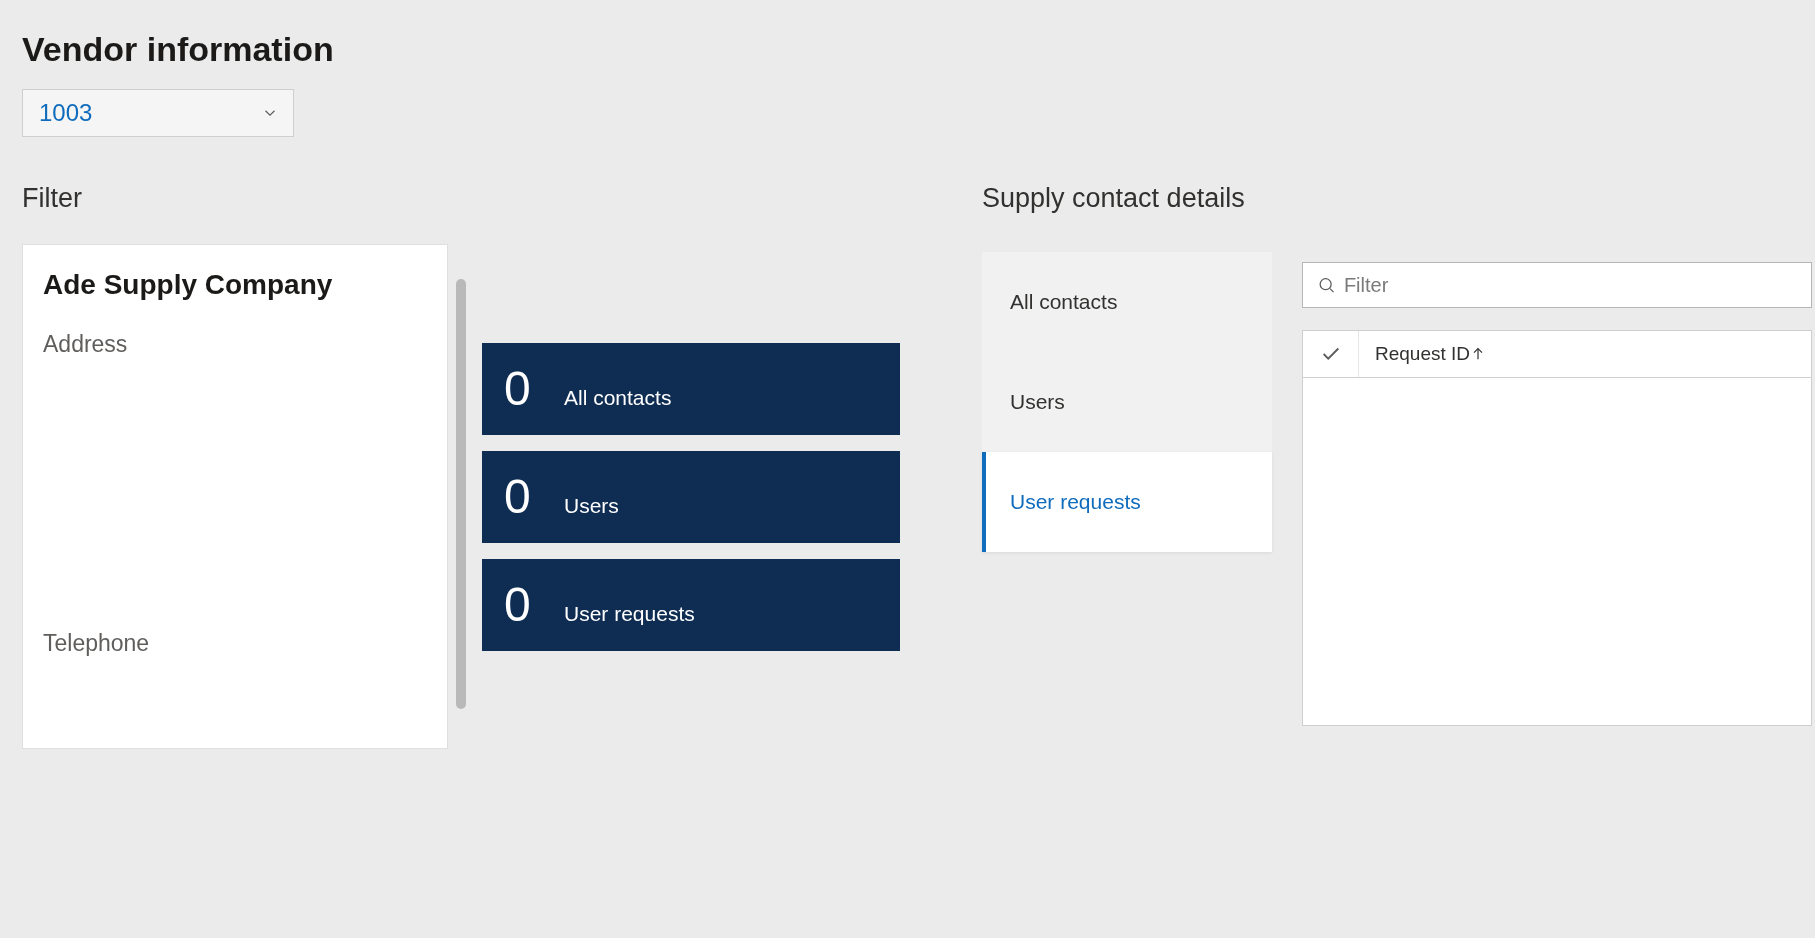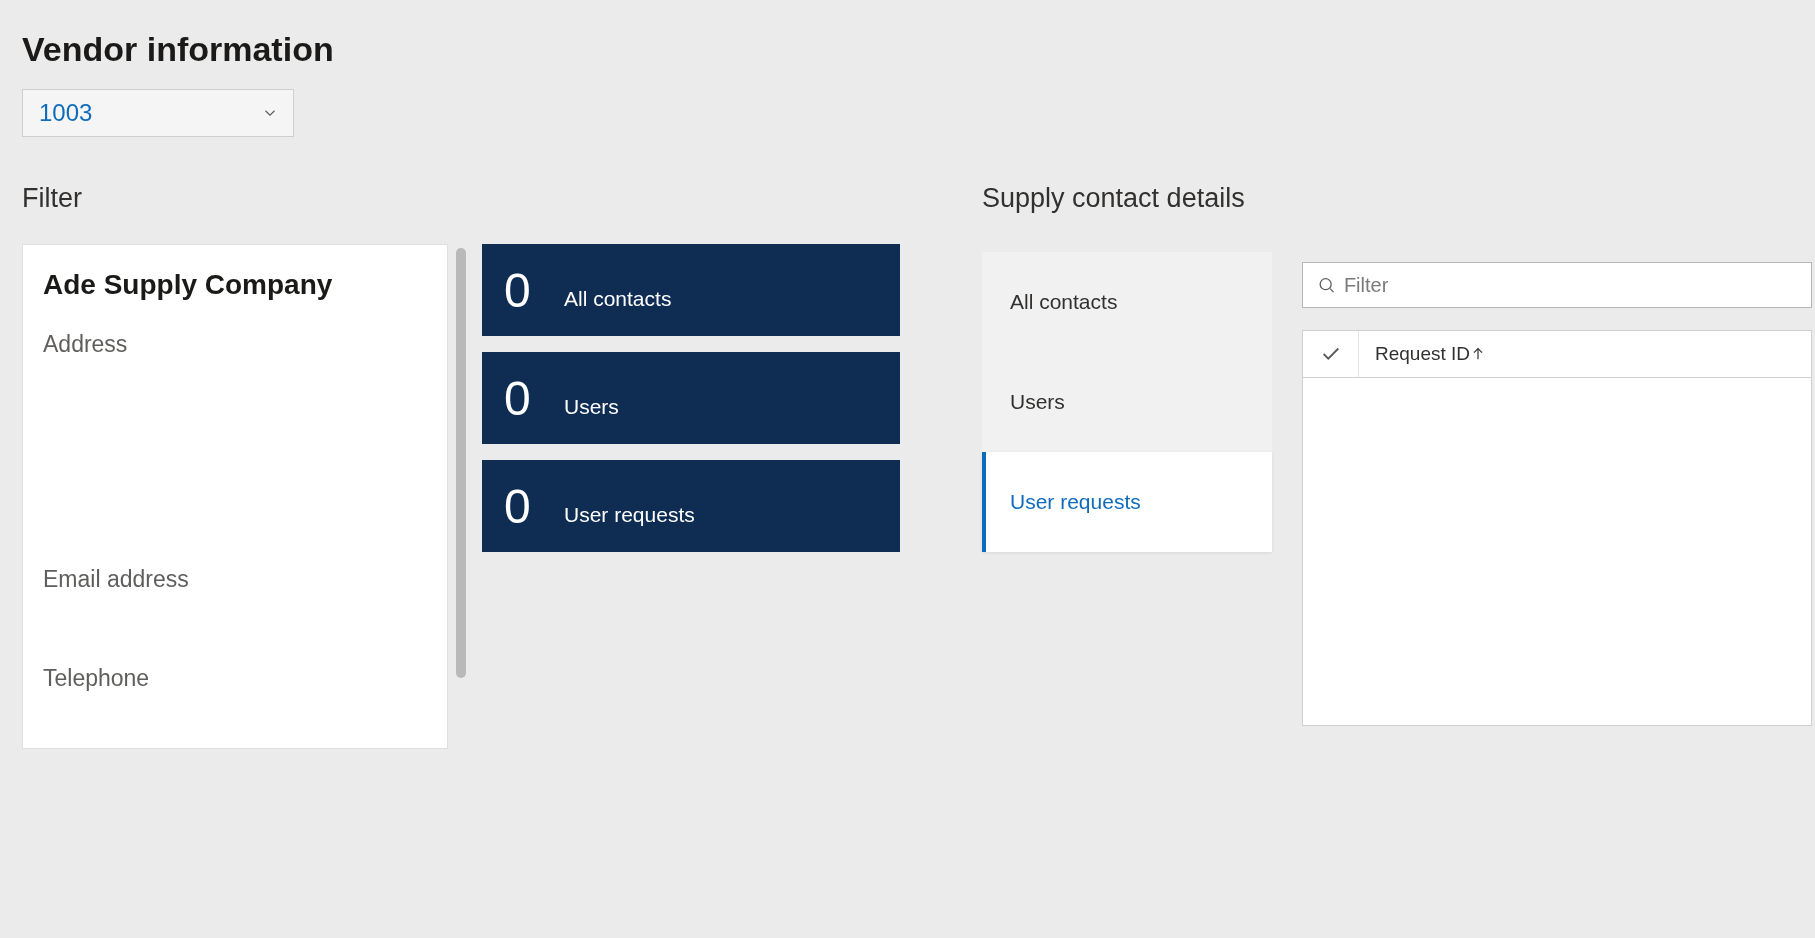--- a/index.html
+++ b/index.html
@@ -57,21 +57,21 @@
     width: 900px;
   }
   .section-heading {
     font-size: 27px;
     font-weight: 400;
     color: #323130;
     margin-bottom: 30px;
   }
   .summary-body {
     display: flex;
-    align-items: flex-start;
+    align-items: center;
     gap: 4px;
     position: relative;
   }
   .summary-card {
     width: 426px;
     background: #ffffff;
     border: 1px solid #e1dfdd;
     padding: 24px 20px 30px 20px;
     height: 505px;
   }
@@ -255,21 +255,20 @@
 
   <div class="content-row">
 
     <div class="summary-col">
       <h2 class="section-heading">Filter</h2>
       <div class="summary-body">
         <div class="summary-card">
           <div class="vendor-name">Ade Supply Company</div>
           <div class="fld-label">Address</div>
           <div class="fld-gap-address"></div>
-          <div class="fld-label">Email address</div>
           <div class="fld-gap-email"></div>
           <div class="fld-label">Telephone</div>
         </div>
 
         <div class="scroll-track">
           <div class="scroll-thumb"></div>
         </div>
 
         <div class="tiles-col">
           <div class="tile">

